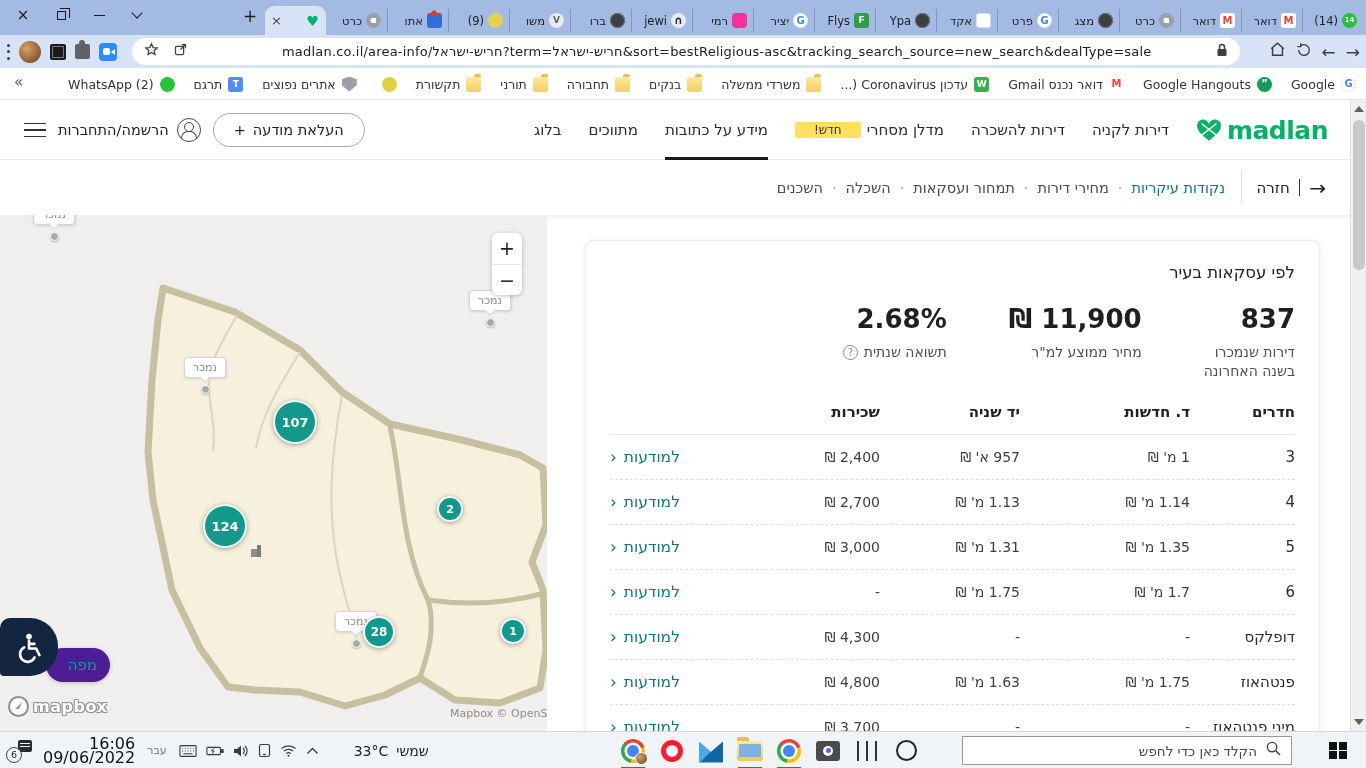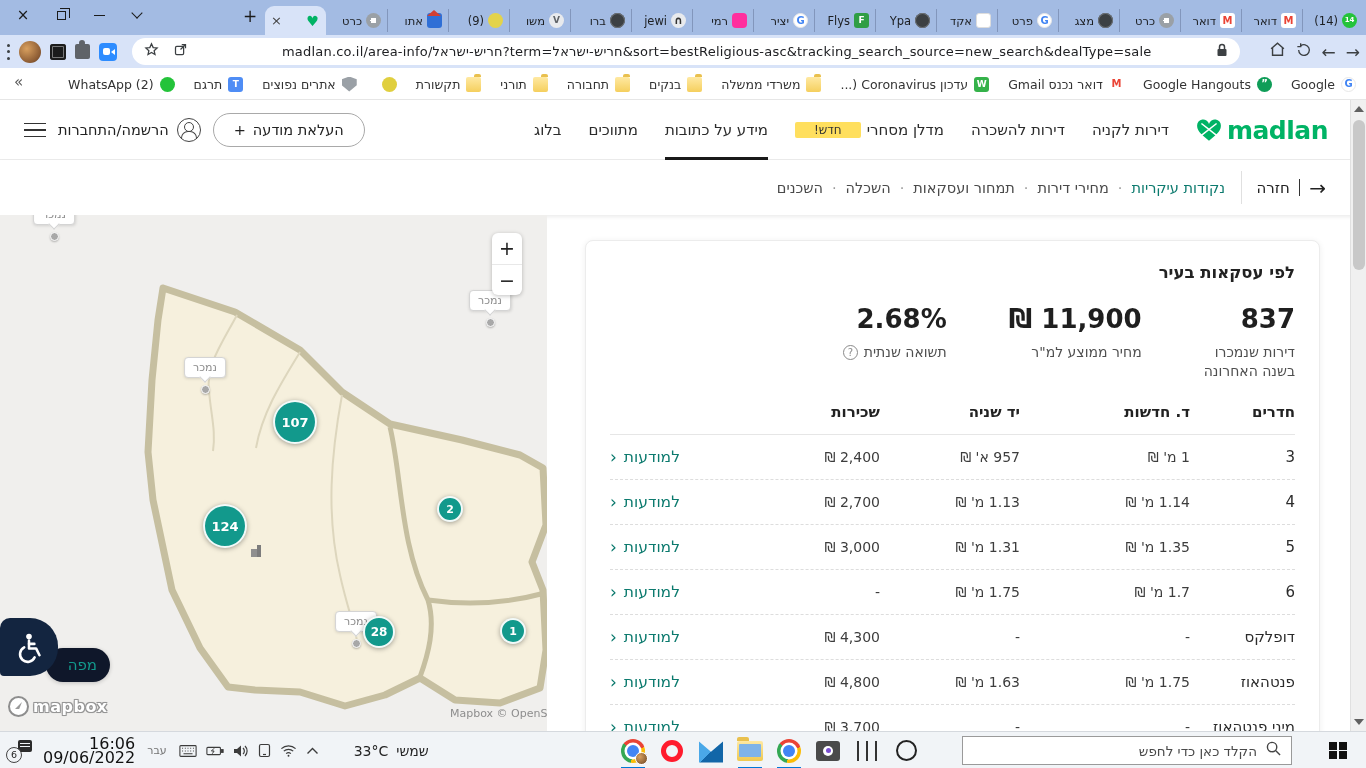--- a/index.html
+++ b/index.html
@@ -118,31 +118,31 @@
   .map{position:absolute;left:0;top:115px;width:547px;height:516px;background:#f0efed;overflow:hidden;direction:ltr}
   .map svg.terrain{position:absolute;left:0;top:0}
   .cluster{position:absolute;border-radius:50%;background:#12998c;border:2.5px solid rgba(255,255,255,.95);box-shadow:0 1px 5px rgba(0,0,0,.35);color:#fff;font-weight:bold;display:flex;align-items:center;justify-content:center;cursor:pointer}
   .sold{position:absolute;width:0;height:0}
   .sold-dot{position:absolute;left:-4.5px;top:-4.5px;width:9px;height:9px;border-radius:50%;background:#a8a8a8;border:1.5px solid #fff;box-shadow:0 1px 2px rgba(0,0,0,.25)}
   .sold-bubble{position:absolute;bottom:11px;left:50%;transform:translateX(-50%);background:#fff;border:1px solid #d4d4d4;border-radius:4px;padding:3px 8px;font-size:11px;color:#8a8a8a;white-space:nowrap;box-shadow:0 1px 3px rgba(0,0,0,.12)}
   .sold-bubble::after{content:"";position:absolute;left:50%;bottom:-4px;width:7px;height:7px;background:#fff;border-right:1px solid #d4d4d4;border-bottom:1px solid #d4d4d4;transform:translateX(-50%) rotate(45deg)}
   .zoomctl{position:absolute;left:492px;top:18px;width:30px;height:62px;background:#fff;border-radius:6px;box-shadow:0 1px 4px rgba(0,0,0,.25);display:flex;flex-direction:column}
   .zbtn{flex:1;display:flex;align-items:center;justify-content:center;font-size:19px;color:#222;cursor:pointer}
   .zbtn:first-child{border-bottom:1px solid #e8e8e8}
-  .map-pill{position:absolute;left:46px;top:433px;width:64px;height:34px;background:#0f172a;border-radius:17px;box-shadow:0 1px 4px rgba(0,0,0,.2);display:flex;align-items:center;justify-content:flex-end;padding:0 13px;font-size:15px;color:#12998c;cursor:pointer;z-index:1}
+  .map-pill{position:absolute;left:46px;top:433px;width:64px;height:34px;background:#4c1d95;border-radius:17px;box-shadow:0 1px 4px rgba(0,0,0,.2);display:flex;align-items:center;justify-content:flex-end;padding:0 13px;font-size:15px;color:#12998c;cursor:pointer;z-index:1}
   .a11y{position:absolute;left:0;top:403px;width:58px;height:58px;background:#132540;border-radius:10px 28px 28px 4px;display:flex;align-items:center;justify-content:center;z-index:2;cursor:pointer}
   .mapbox-logo{position:absolute;left:8px;top:481px;display:flex;align-items:center;gap:4px;z-index:1}
   .mb-circ{width:21px;height:21px;border-radius:50%;background:#fff;border:2px solid #8e8e8e;position:relative}
   .mb-circ::before{content:"";position:absolute;left:5px;top:4px;width:7px;height:7px;background:#9a9a9a;clip-path:polygon(0 100%,100% 0,60% 100%)}
   .mb-text{font-size:16px;font-weight:bold;color:#fff;text-shadow:0 0 2px #8a8a8a,1px 1px 0 #999,-1px -1px 0 #999,1px -1px 0 #999,-1px 1px 0 #999;letter-spacing:.5px}
   .map-attr{position:absolute;left:450px;top:492px;width:97px;overflow:hidden;white-space:nowrap;font-size:11px;color:#8d8d8d}
 
   
   .card{position:absolute;left:585px;top:140px;width:735px;height:500px;background:#fff;border:1px solid #ececec;border-radius:8px;box-shadow:0 1px 6px rgba(0,0,0,.07);padding:22px 24px 0;overflow:hidden;direction:rtl}
-  .card-title{font-size:16.5px;font-weight:bold;color:#222}
+  .card-title{font-size:16.5px;font-weight:normal;color:#222}
   .stats{margin-top:22px;display:flex;direction:rtl;gap:62px}
   .stat{text-align:right}
   .stat-value{font-size:26px;font-weight:bold;color:#1f1f1f;line-height:30px}
   .stat-label{margin-top:9px;font-size:14px;color:#4f4f4f;line-height:19px;display:flex;direction:rtl;align-items:center;gap:6px}
   .stat-label2{font-size:14px;color:#4f4f4f;line-height:19px}
   .help{width:15px;height:15px;border-radius:50%;border:1px solid #8a8a8a;color:#8a8a8a;font-size:10px;display:inline-flex;align-items:center;justify-content:center;cursor:pointer}
   .thead{margin-top:22px;display:grid;grid-template-columns:105px 170px 140px 145px 1fr;padding-bottom:13px;border-bottom:1px solid #e6e6e6}
   .th{font-size:15px;font-weight:bold;color:#222}
   .trow{display:grid;grid-template-columns:105px 170px 140px 145px 1fr;height:45px;align-items:center;border-bottom:1px dashed #ddd}
   .td{font-size:14px;color:#3d3d3d}

